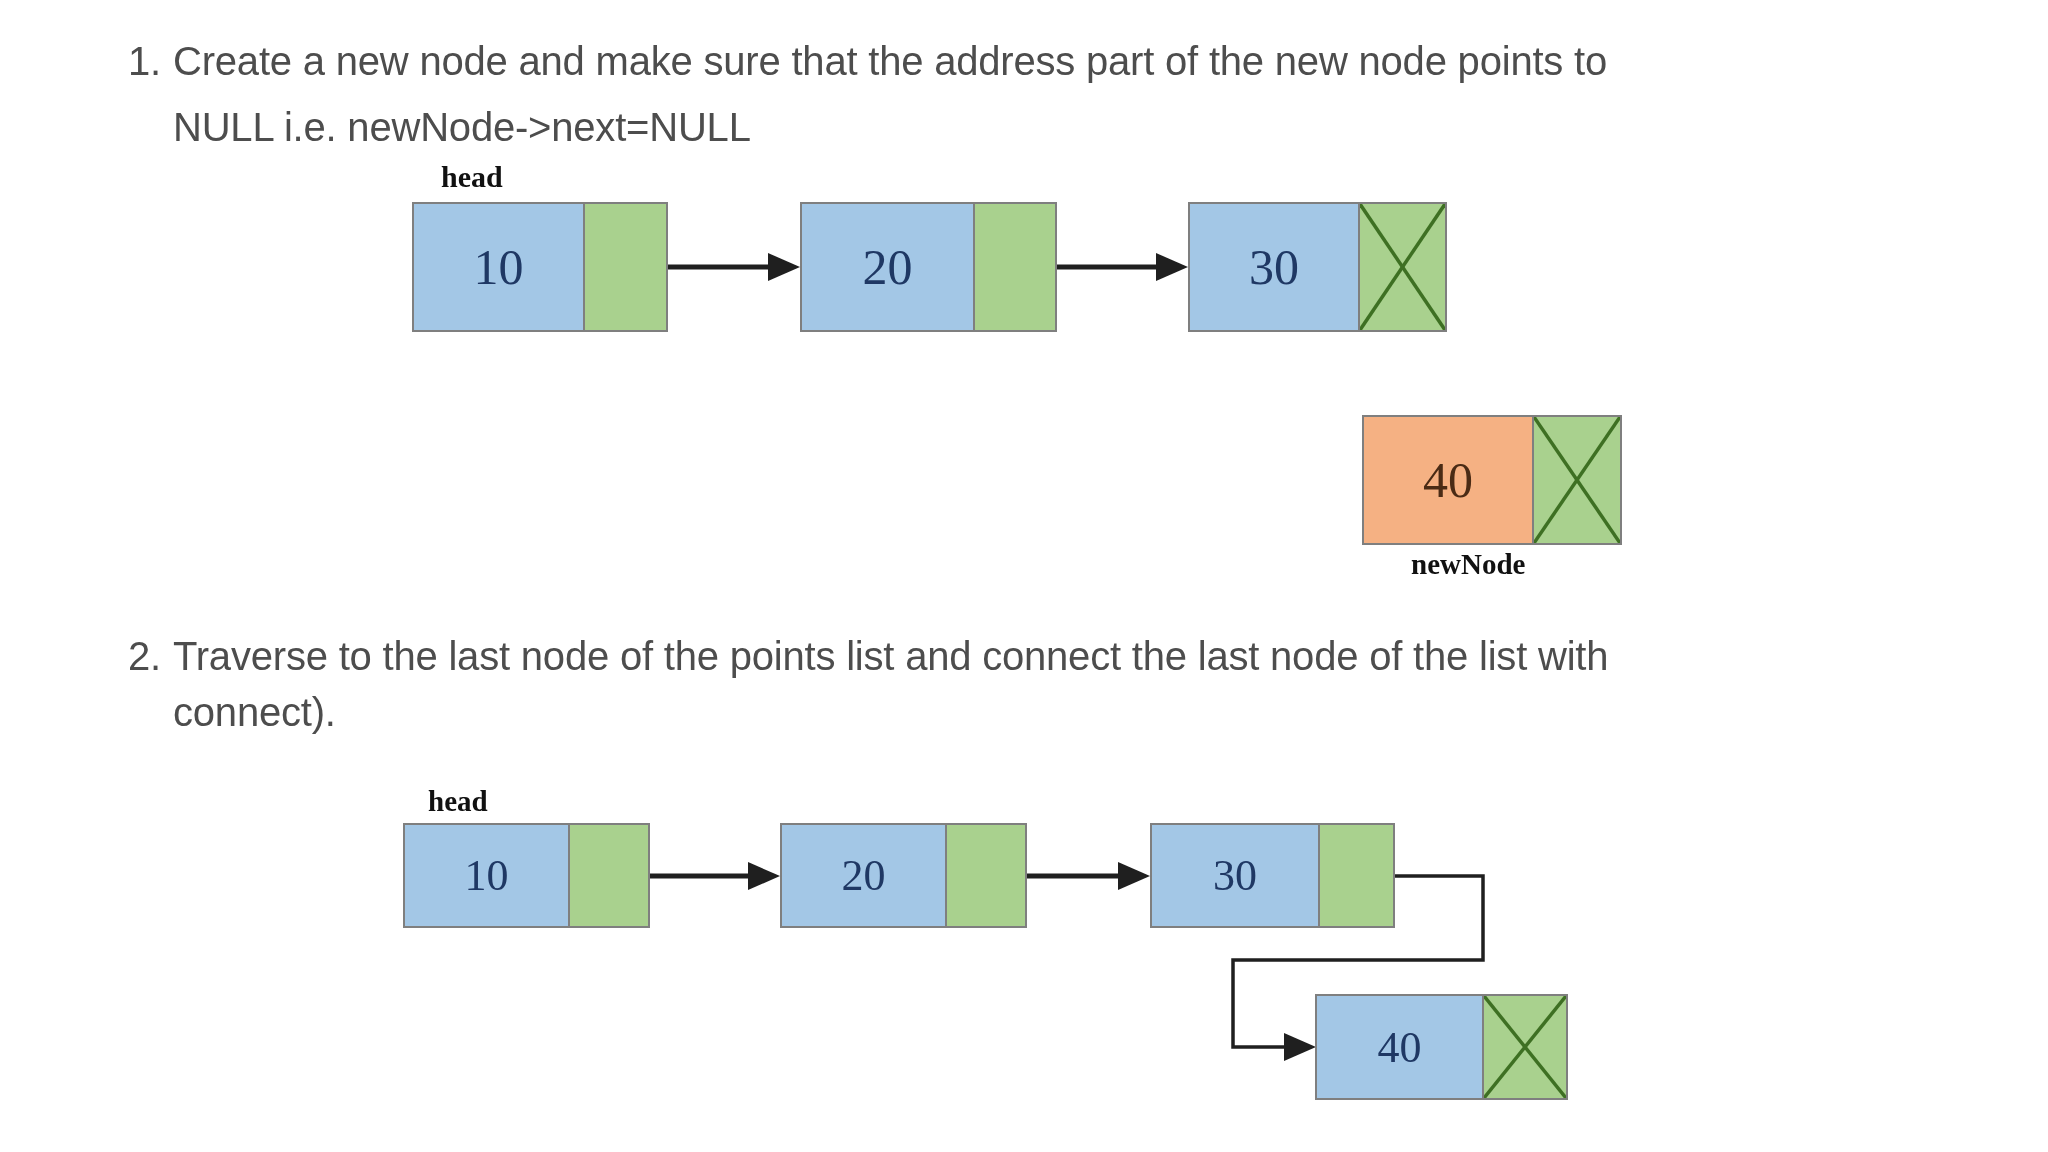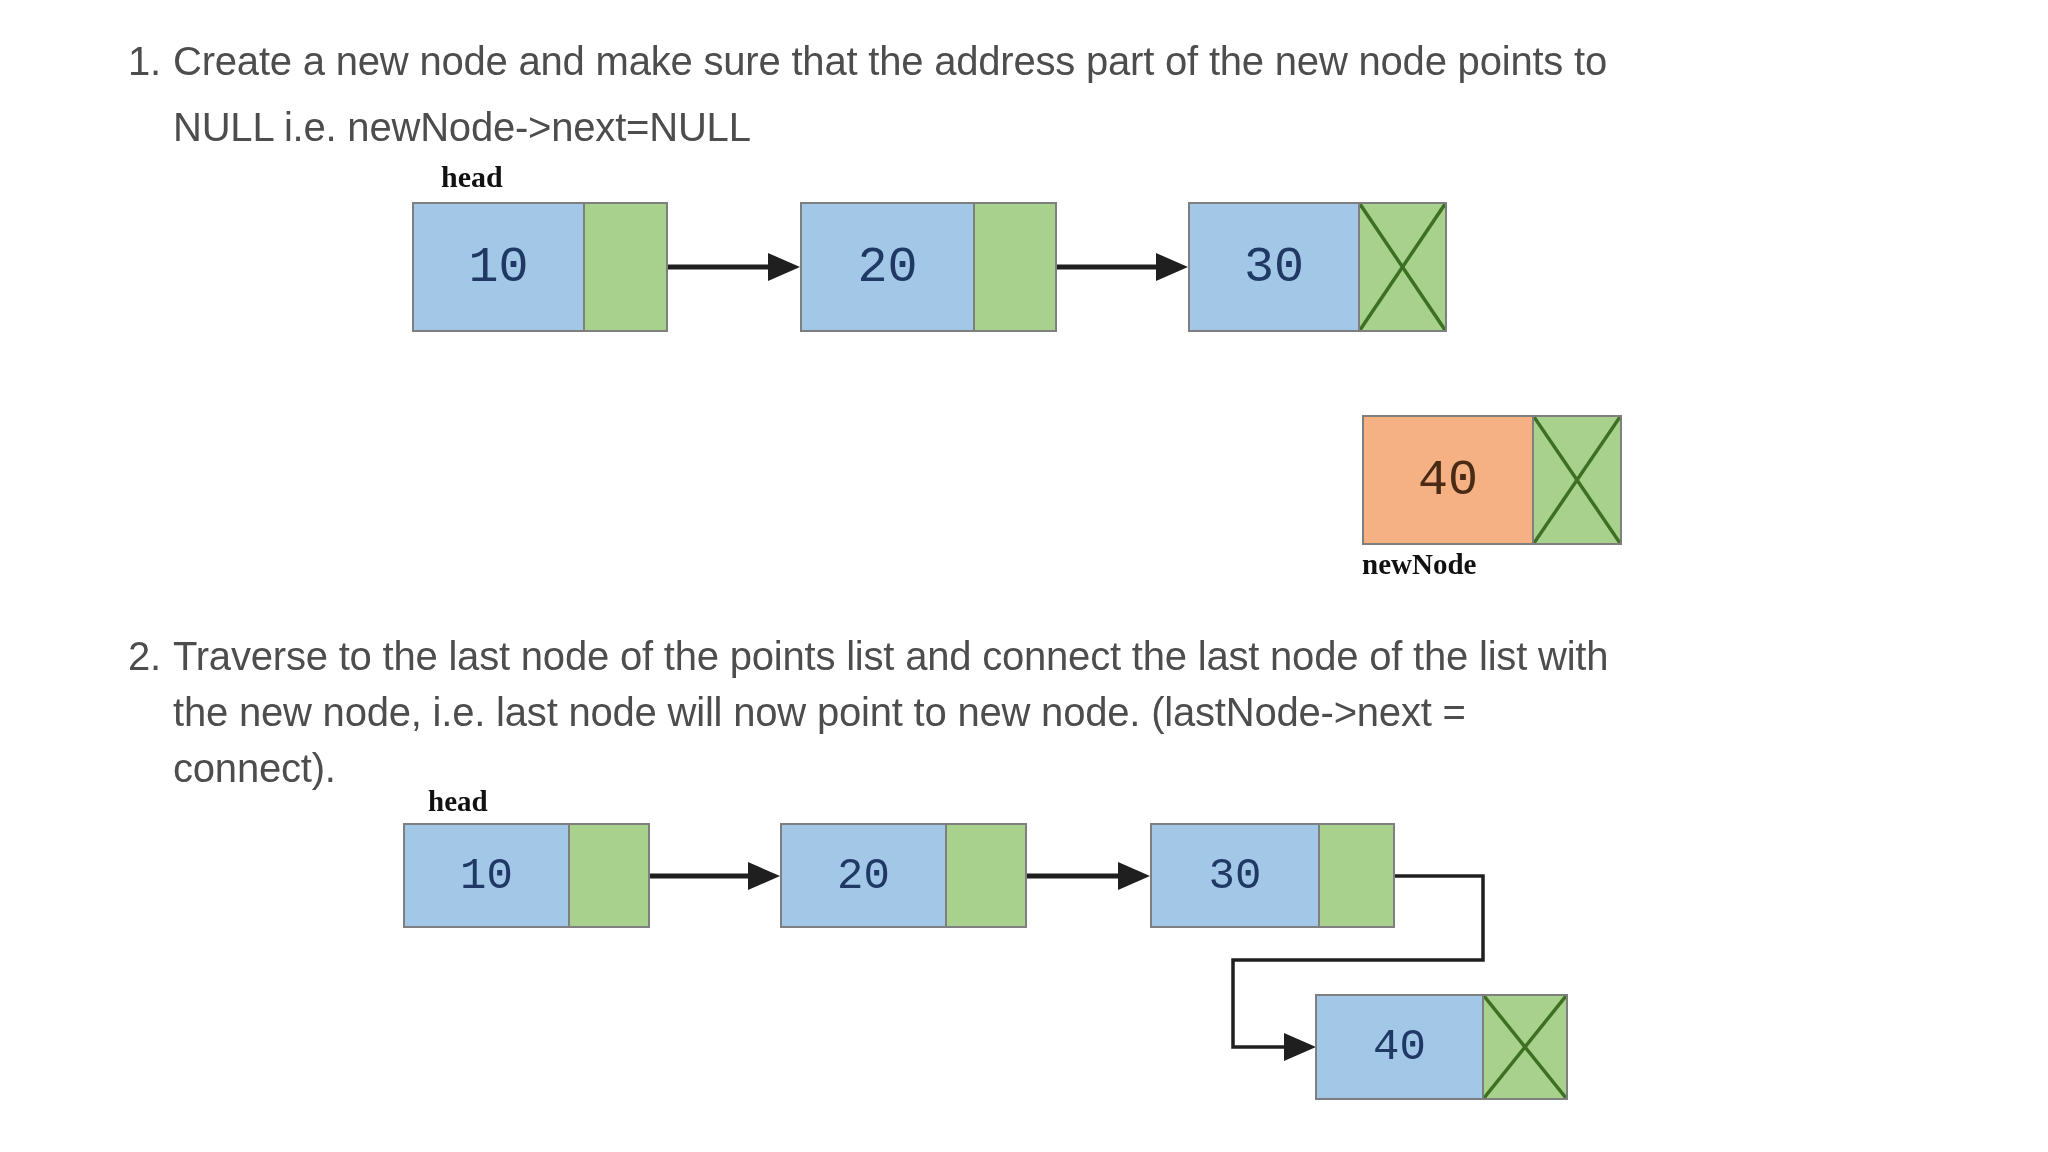--- a/index.html
+++ b/index.html
@@ -14,32 +14,32 @@
   .step .line-text{display:block;margin-left:45px;}
   #step1{left:128px;top:28px;line-height:66px;}
   #step2{left:128px;top:628px;line-height:56px;}
   
   .node{position:absolute;display:flex;box-sizing:border-box;}
   .cell{box-sizing:border-box;border:2px solid #7f7f7f;position:relative;
         display:flex;align-items:center;justify-content:center;}
   .cell-data{background:#a3c7e6;border-right:none;}
   .cell-ptr{background:#a9d18e;border-left:2px solid #7f7f7f;}
   .cell-data.orange{background:#f5b183;}
-  .value{font-family:Liberation Mono, monospace;color:#1f3864;}
+  .value{font-family:Liberation Serif, serif;color:#1f3864;}
   .v-lg{font-size:50px;}
   .v-md{font-size:44px;}
   .value.brown{color:#4a2b15;}
   .xsvg{position:absolute;left:0;top:0;width:100%;height:100%;}
   .xsvg line{stroke:#3e7023;stroke-width:3.5;vector-effect:non-scaling-stroke;}
   
   .ptr-label{position:absolute;font-family:"Liberation Serif",serif;font-weight:bold;
              color:#111;text-align:left;}
   #head1{left:441px;top:160px;width:200px;font-size:30px;}
   #head2{left:428px;top:785px;width:200px;font-size:29px;}
-  #newnode-label{left:1362px;top:548px;width:260px;font-size:29px;}
+  #newnode-label{left:1411px;top:548px;width:260px;font-size:29px;}
   
   .arrows{position:absolute;left:0;top:0;width:2048px;height:1152px;pointer-events:none;}
   .arrows .shaft{stroke:#1f1f1f;stroke-width:5;fill:none;}
   .arrows .elbow{stroke:#1f1f1f;stroke-width:3.5;fill:none;}
   .arrows .head{fill:#1f1f1f;stroke:none;}
 </style>
 </head>
 <body>
 
 <div class="stage">
@@ -51,23 +51,20 @@
     </div>
     <div class="line">
       <span class="line-text">NULL i.e. newNode-&gt;next=NULL</span>
     </div>
   </div>
 
   <div class="step" id="step2">
     <div class="line">
       <span class="marker">2.</span>
       <span class="line-text">Traverse to the last node of the points list and connect the last node of the list with</span>
-    </div>
-    <div class="line">
-      <span class="line-text">the new node, i.e. last node will now point to new node. (lastNode-&gt;next =</span>
     </div>
     <div class="line">
       <span class="line-text">connect).</span>
     </div>
   </div>
 
   <svg class="arrows" viewBox="0 0 2048 1152">
 
     <g>
       <line class="shaft" x1="668" y1="267" x2="770" y2="267"></line>

